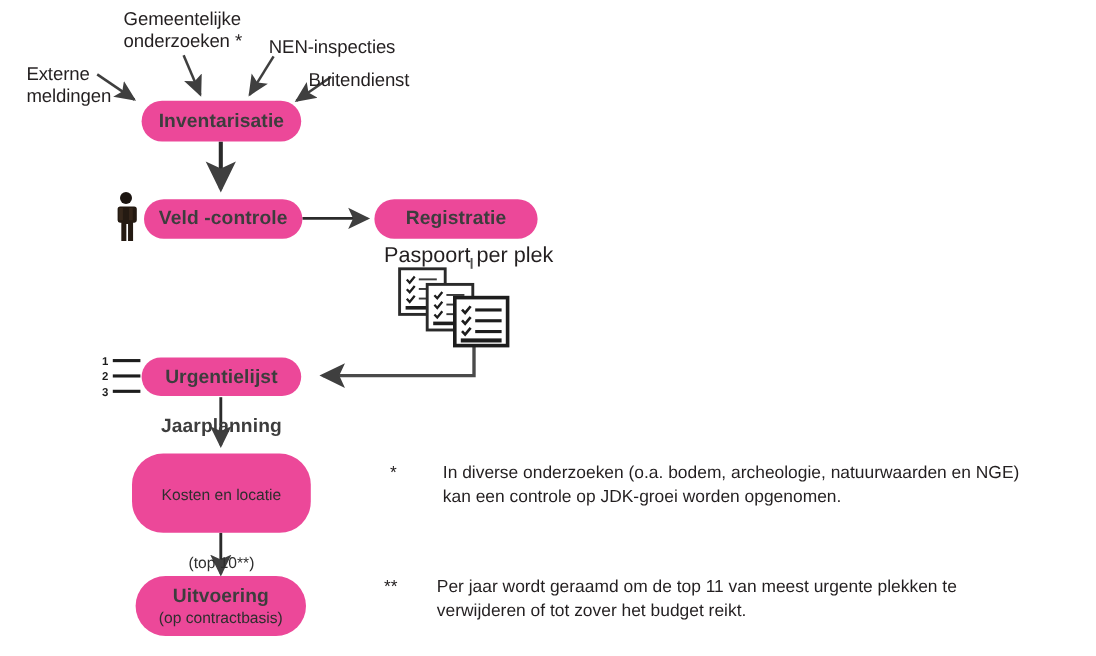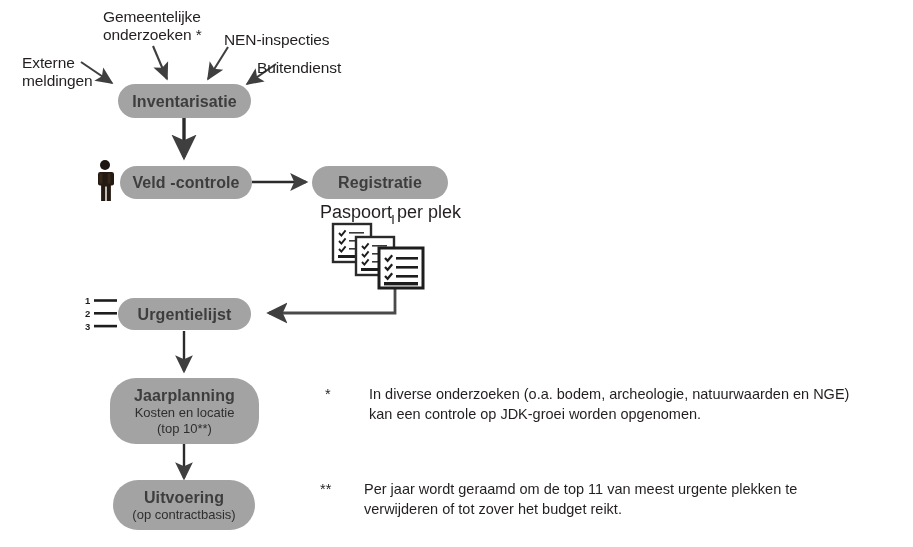--- a/index.html
+++ b/index.html
@@ -27,21 +27,21 @@
   .src-label {
     position: absolute;
     font-size: 15.5px;
     line-height: 18px;
     color: #231f20;
     white-space: pre;
     letter-spacing: -0.1px;
   }
   .node {
     position: absolute;
-    background: #a3a3a3;
+    background: #ec4899;
     border-radius: 999px;
     display: flex;
     flex-direction: column;
     align-items: center;
     justify-content: center;
     color: #3a3a3a;
     box-sizing: border-box;
   }
   .node .title {
     font-size: 16px;
@@ -140,21 +140,21 @@
   <div class="node" style="left:312px; top:166px; width:136px; height:33px;">
     <span class="title">Registratie</span>
   </div>
 
   <div class="caption" style="left:320px; top:202px;">Paspoort per plek</div>
 
   <div class="node" style="left:118px; top:298px; width:133px; height:32px;">
     <span class="title">Urgentielijst</span>
   </div>
 
-  <div class="node multiline" style="left:110px; top:378px; width:149px; height:66px;">
+  <div class="node multiline" style="left:110px; top:378px; width:149px; height:66px;gap:40px;">
     <span class="title">Jaarplanning</span>
     <span class="sub">Kosten en locatie</span>
     <span class="sub">(top 10**)</span>
   </div>
 
   <div class="node multiline" style="left:113px; top:480px; width:142px; height:50px;text-align:center;">
     <span class="title">Uitvoering</span>
     <span class="sub">(op contractbasis)</span>
   </div>
 

